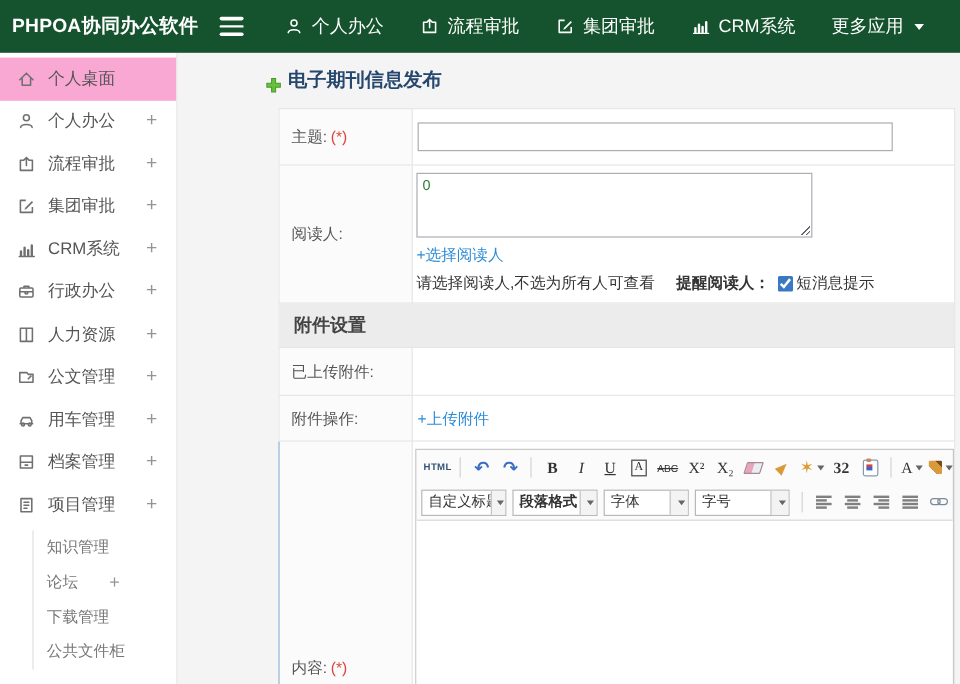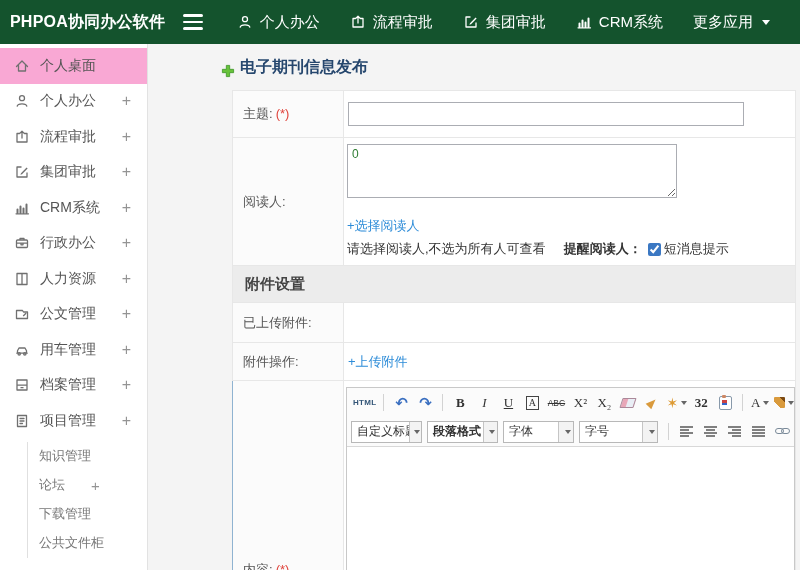--- a/index.html
+++ b/index.html
@@ -35,21 +35,21 @@
   
   table.form{margin:12px 0 0 84px;width:564px;border-collapse:collapse;background:#fff;font-size:13px;color:#555;table-layout:fixed}
   table.form{border:1px solid #d4d4d4}
   table.form td{border:1px solid #e7e7e7;vertical-align:middle}
   td.lbl{width:99px;background:#fbfbfb;padding-left:10px}
   .req{color:#e0443c;margin-left:3px}
   .row-subject td{height:44px}
   .subject-input{width:386px;height:20px;border:1px solid #abadb3;padding:1px 4px;font-size:13px;margin-left:3px}
   .row-readers .cnt{padding:6px 4px 7px 3px}
   .readers-area{width:320px;height:48px;border:1px solid #abadb3;color:#2e7d32;font-size:12px;padding:2px 4px;resize:both;font-family:"Liberation Sans",sans-serif}
-  a.lnk{color:#2d8cd8;text-decoration:none;font-size:13px;cursor:pointer;display:inline-block;margin-top:16px}
+  a.lnk{color:#2d8cd8;text-decoration:none;font-size:13px;cursor:pointer;display:inline-block;margin-top:3px}
   .note-line{font-size:13px;color:#333;margin-top:5px;display:flex;align-items:center}
   .note-bold{font-weight:bold;margin-left:18px}
   .note-line input{margin:0 3px 0 6px;width:13px;height:13px;accent-color:#3b78c3}
   .row-section td{background:#ececec;font-weight:bold;color:#444;height:34px;padding-left:12px;font-size:15px}
   .row-uploaded td{height:37px}
   .row-attach td{height:35px}
   .row-attach a.lnk{margin:0 0 0 3px}
   .row-content td:first-child{border-left:1px solid #8fb3d1}
   .row-content .cnt{padding:6px 0 8px 2px;vertical-align:top}
   

